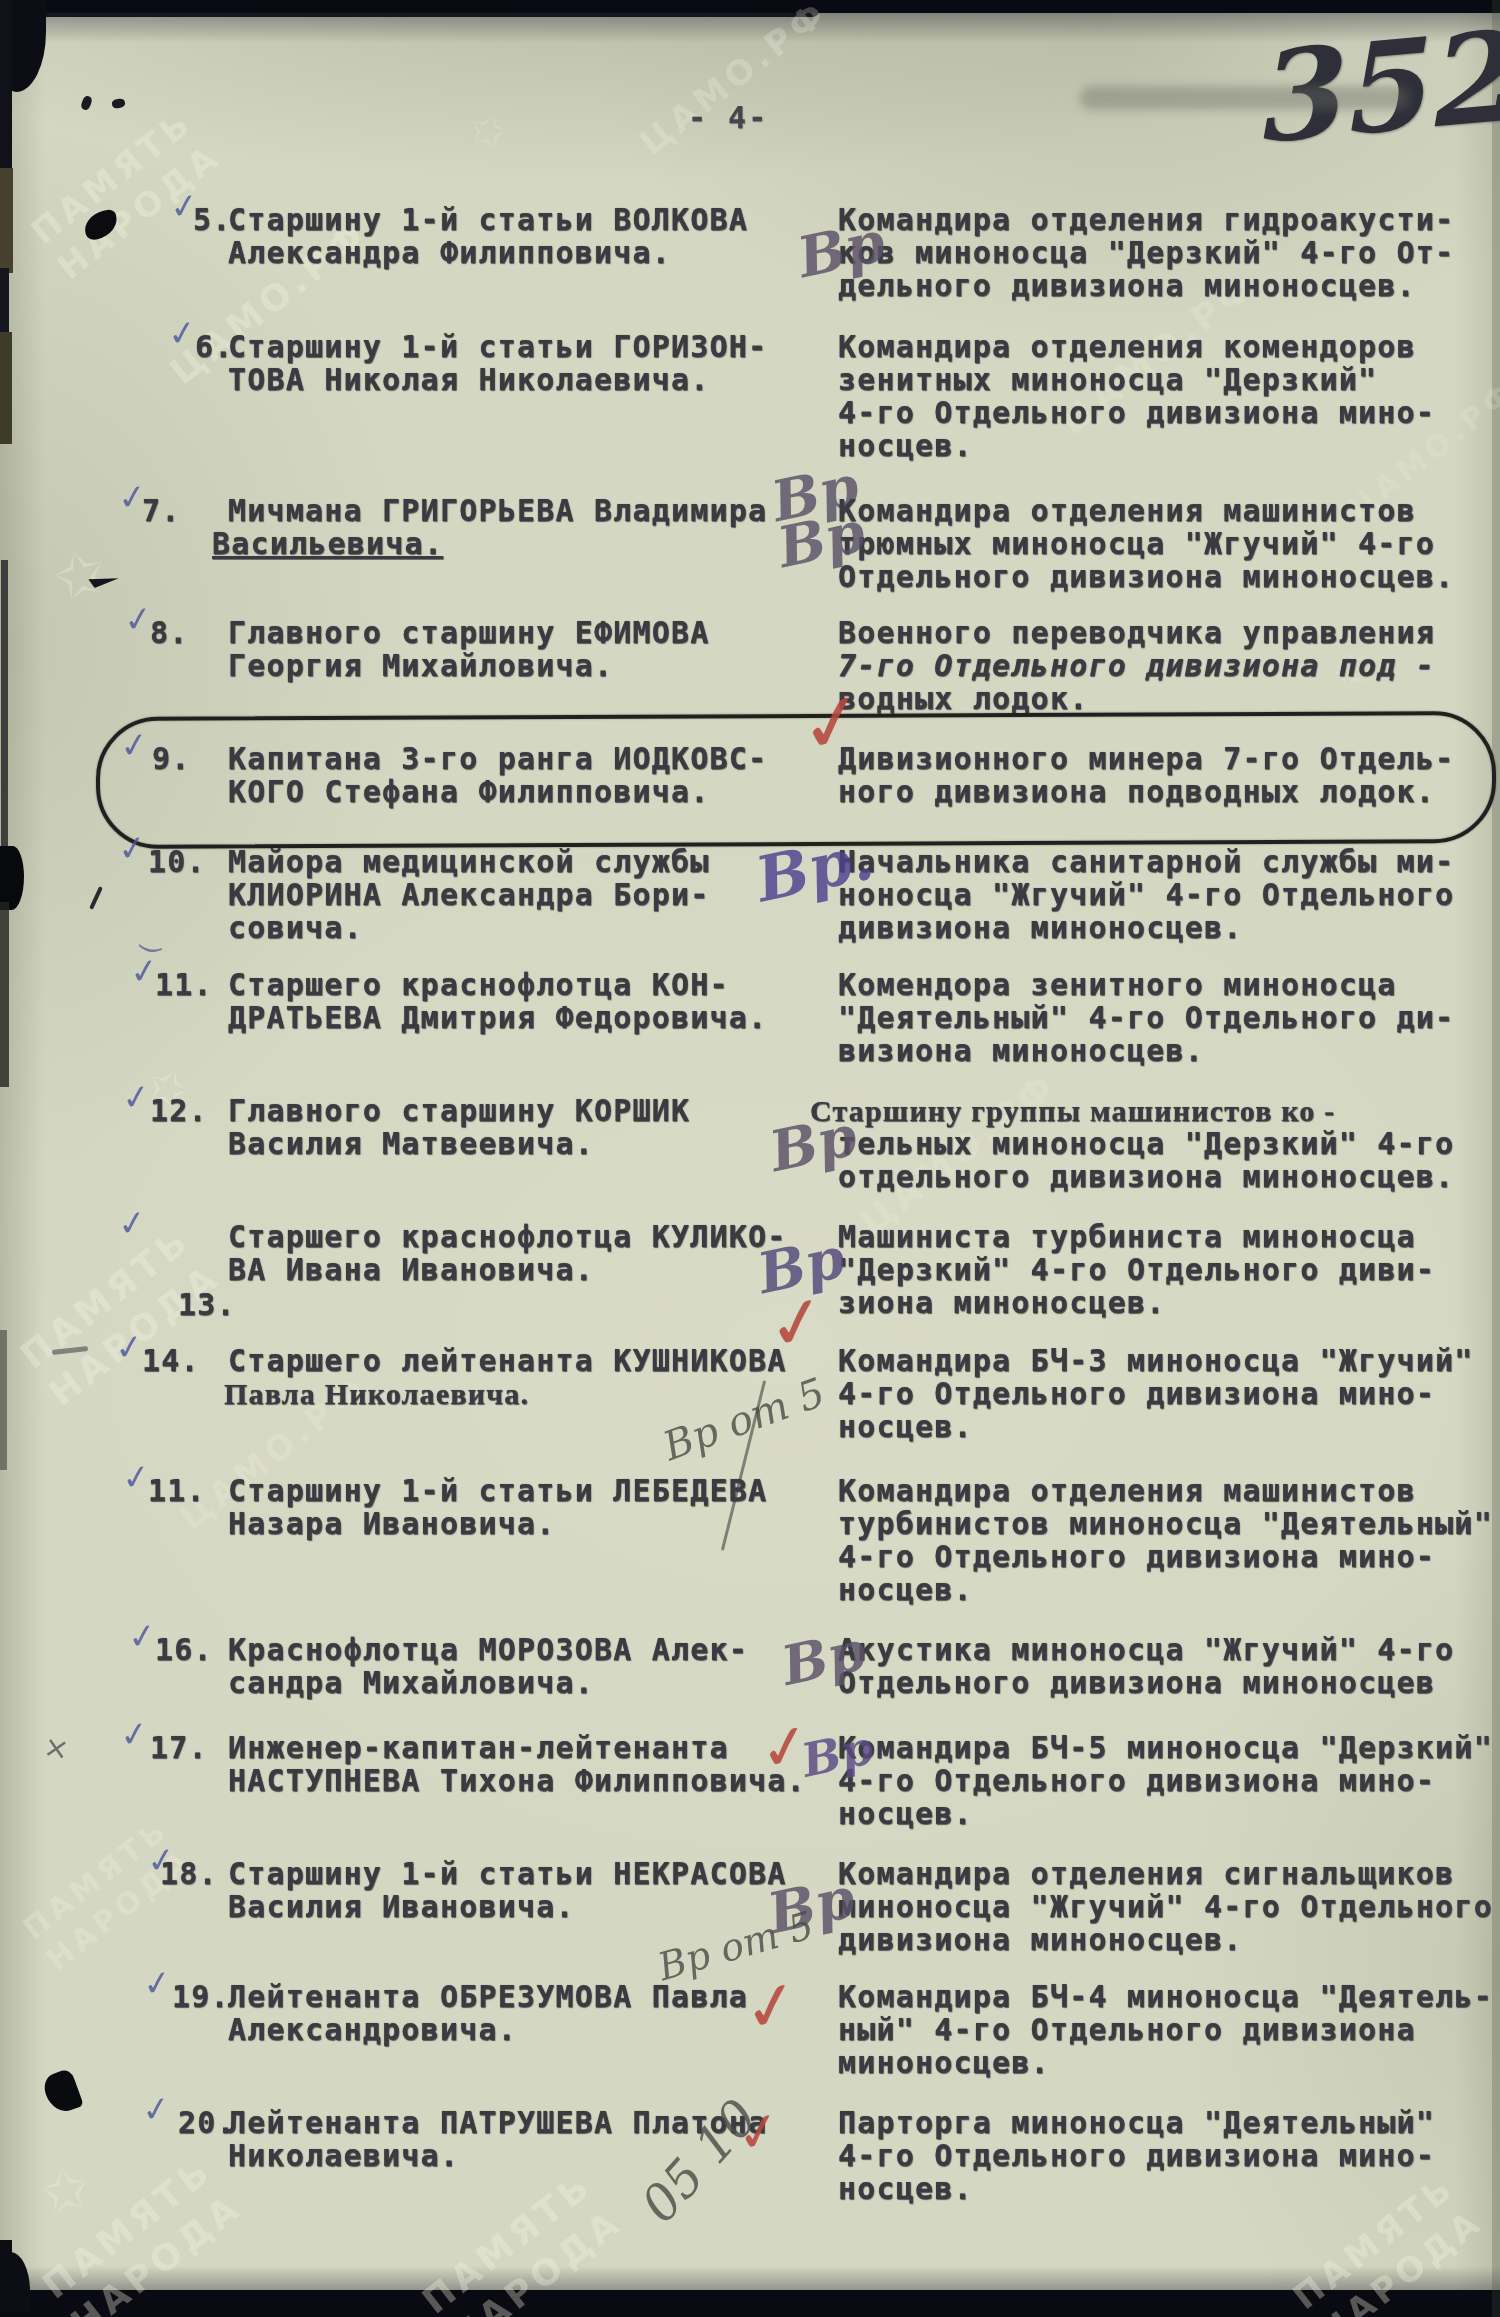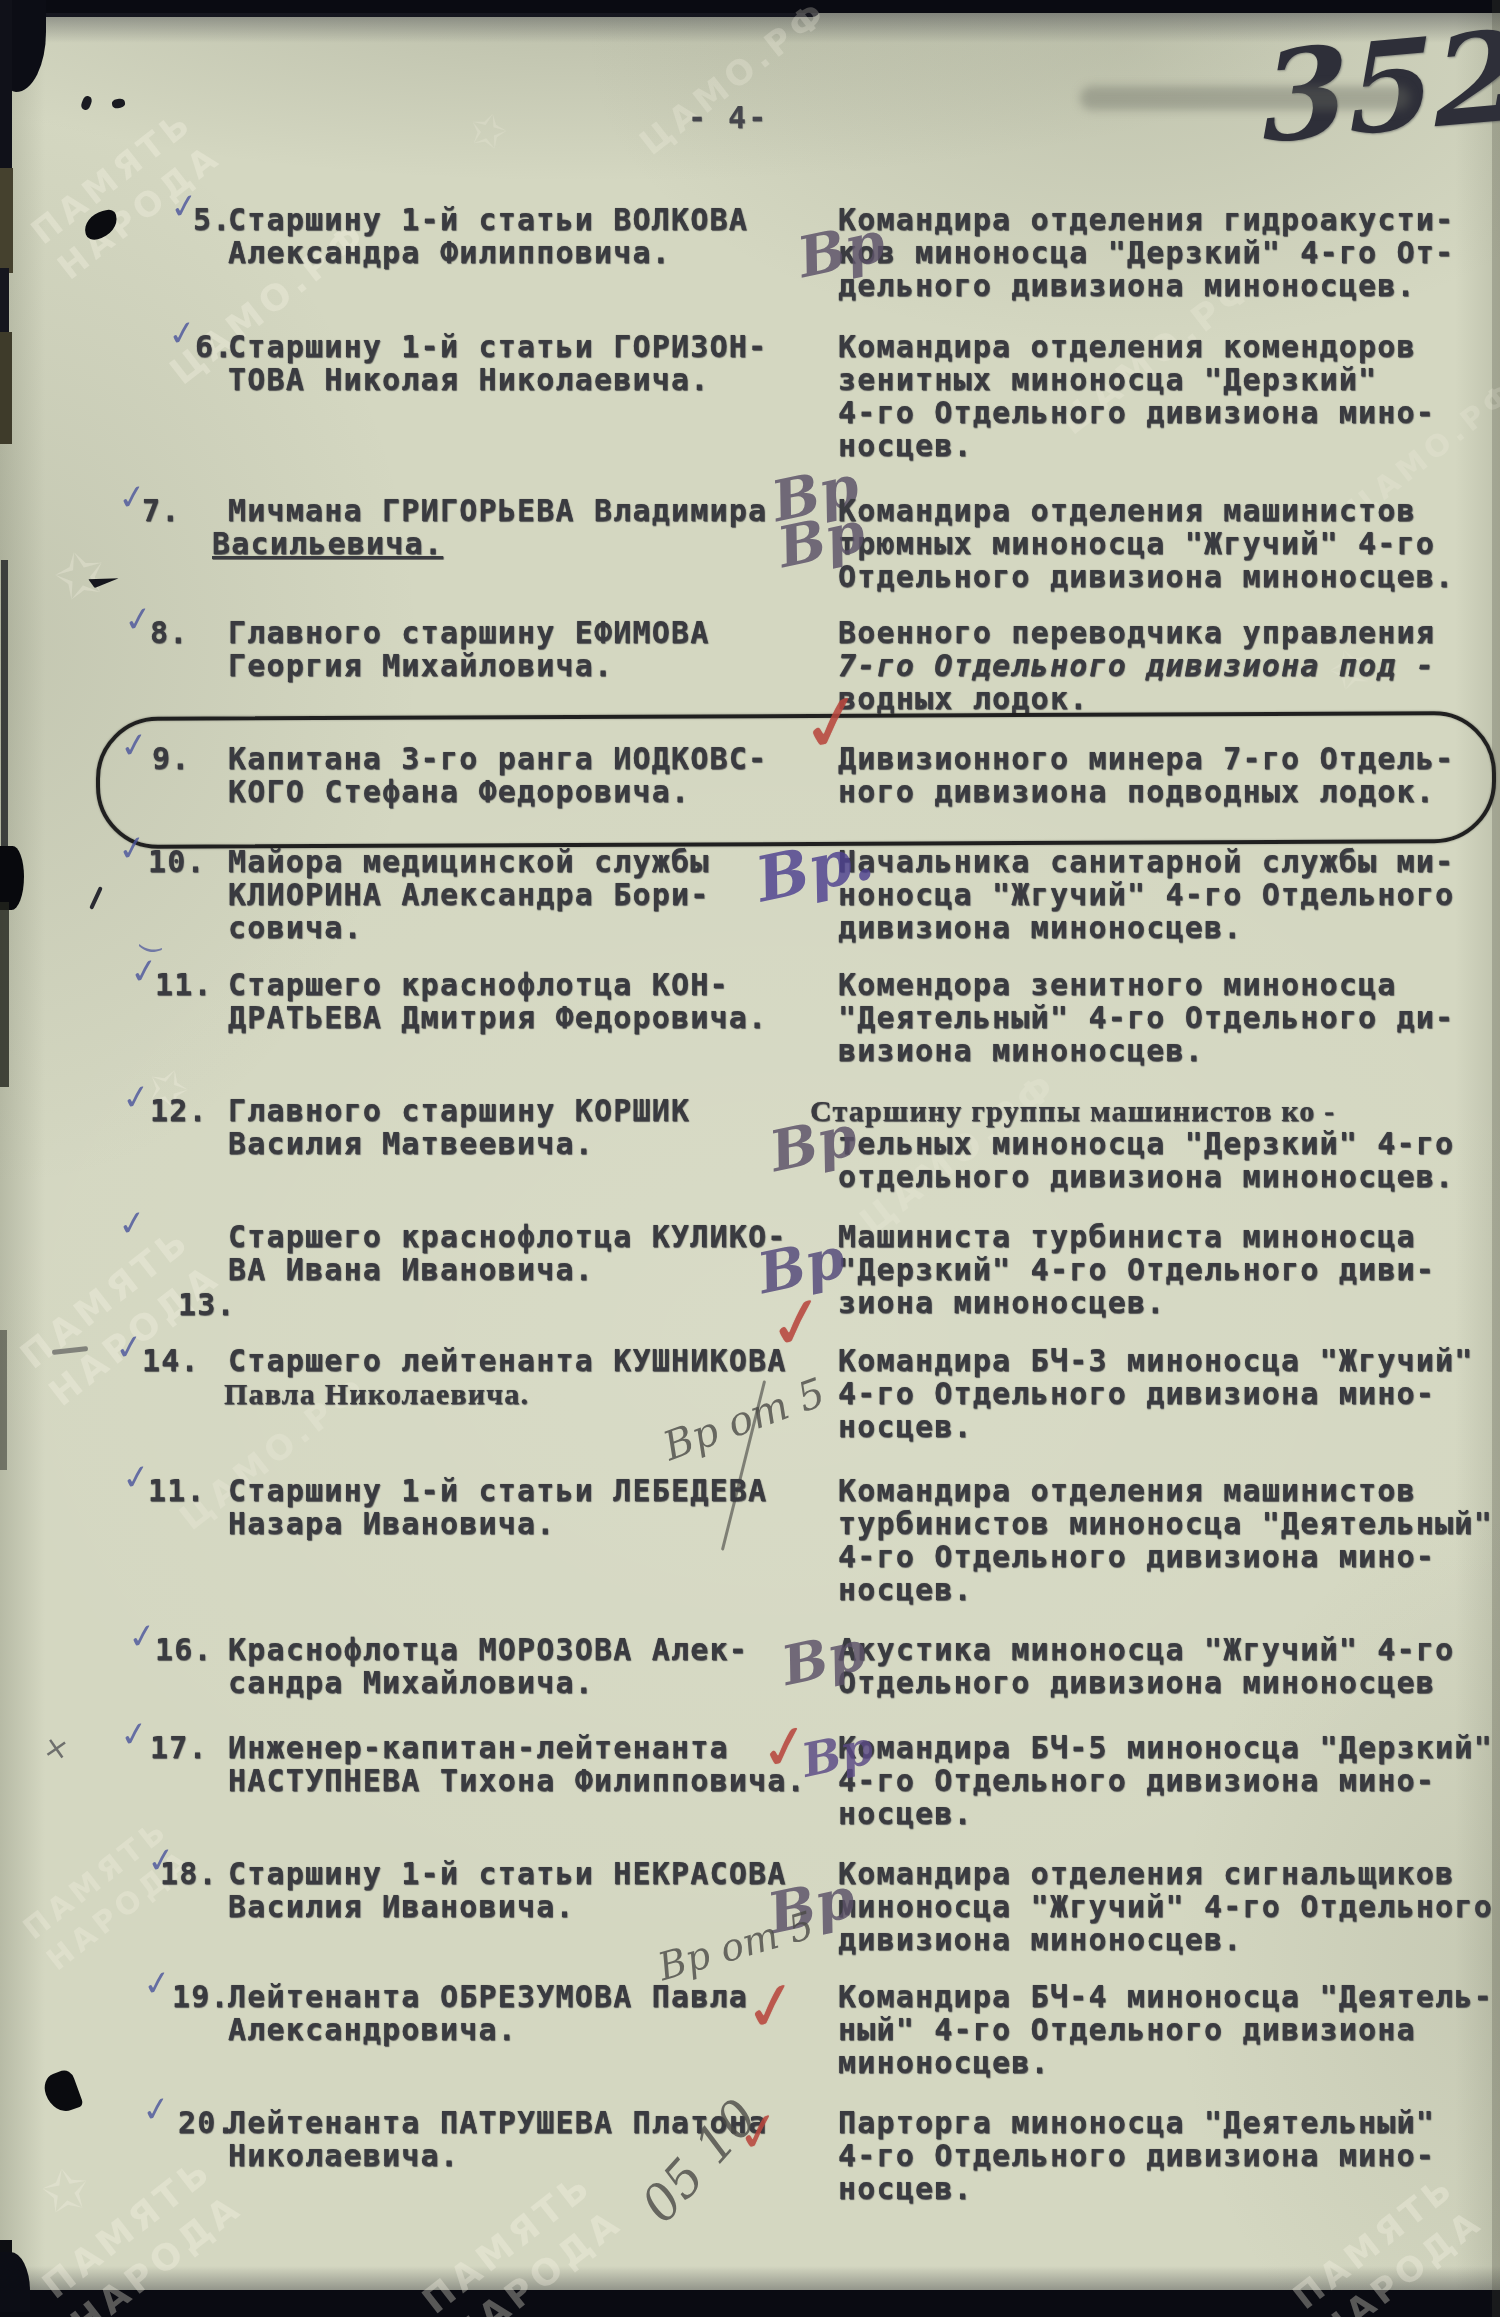--- a/index.html
+++ b/index.html
@@ -141,21 +141,21 @@
       <div class="tw" style="left: 150px; top: 616px;">8.</div>
       <div class="tw" style="left: 228px; top: 616px;">Главного старшину ЕФИМОВА</div>
       <div class="tw" style="left: 228px; top: 649px;">Георгия Михайловича.</div>
       <div class="tw" style="left: 838px; top: 616px;">Военного переводчика управления</div>
       <div class="tw" style="left: 838px; top: 649px; font-style: italic;">7-го Отдельного дивизиона под -</div>
       <div class="tw" style="left: 838px; top: 682px;">водных лодок.</div>
       <div class="oval" style="left: 96px; top: 714px;"></div>
       <div class="check" style="left: 120px; top: 725px;">✓</div>
       <div class="tw" style="left: 152px; top: 742px;">9.</div>
       <div class="tw" style="left: 228px; top: 742px;">Капитана 3-го ранга ИОДКОВС-</div>
-      <div class="tw" style="left: 228px; top: 775px;">КОГО Стефана Федоровича.</div>
+      <div class="tw" style="left: 228px; top: 775px;">КОГО Стефана Филипповича.</div>
       <div class="tw" style="left: 838px; top: 742px;">Дивизионного минера 7-го Отдель-</div>
       <div class="tw" style="left: 838px; top: 775px;">ного дивизиона подводных лодок.</div>
       <div class="redcheck" style="left: 800px; top: 678px; font-size: 78px;">✓</div>
       <div class="check" style="left: 118px; top: 828px;">✓</div>
       <div class="tw" style="left: 148px; top: 845px;">10.</div>
       <div class="tw" style="left: 228px; top: 845px;">Майора медицинской службы</div>
       <div class="tw" style="left: 228px; top: 878px;">КЛИОРИНА Александра Бори-</div>
       <div class="tw" style="left: 228px; top: 911px;">совича.</div>
       <div class="tw" style="left: 838px; top: 845px;">Начальника санитарной службы ми-</div>
       <div class="tw" style="left: 838px; top: 878px;">ноносца "Жгучий" 4-го Отдельного</div>

